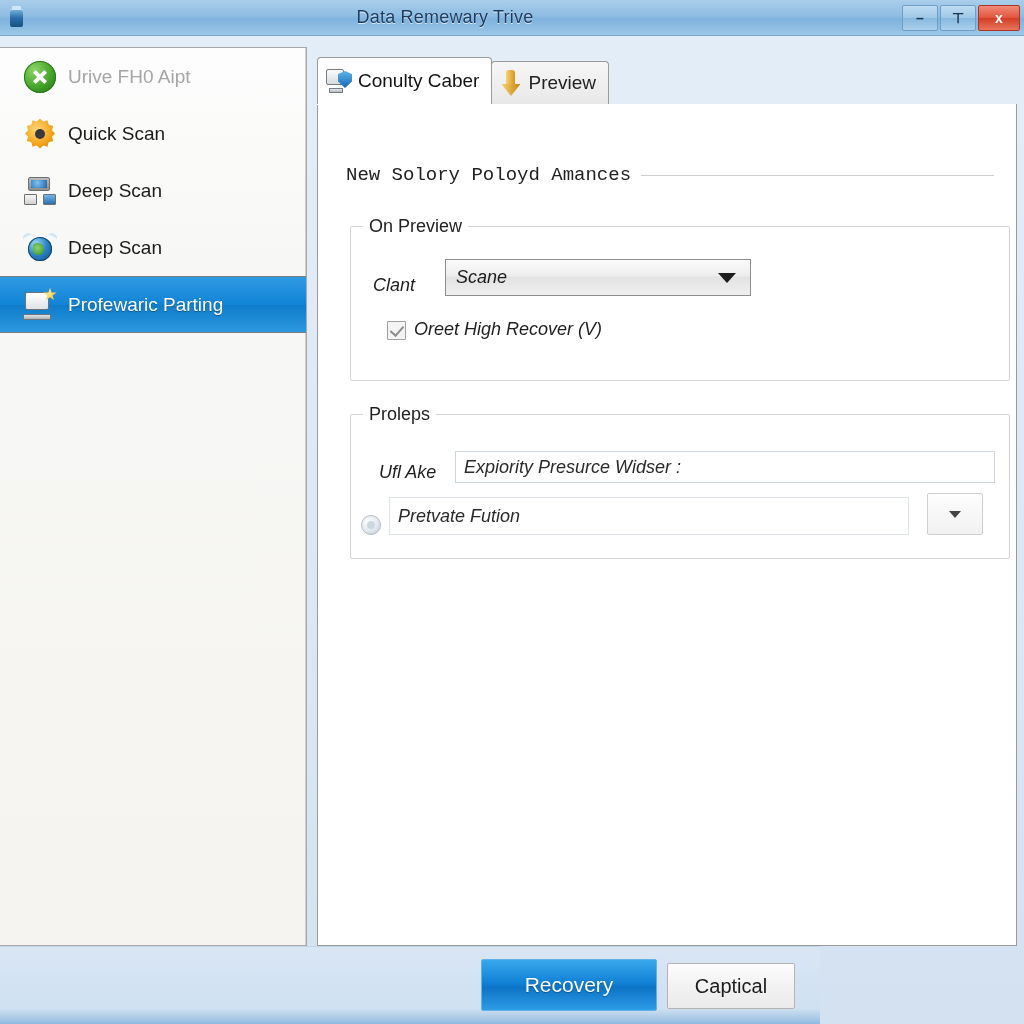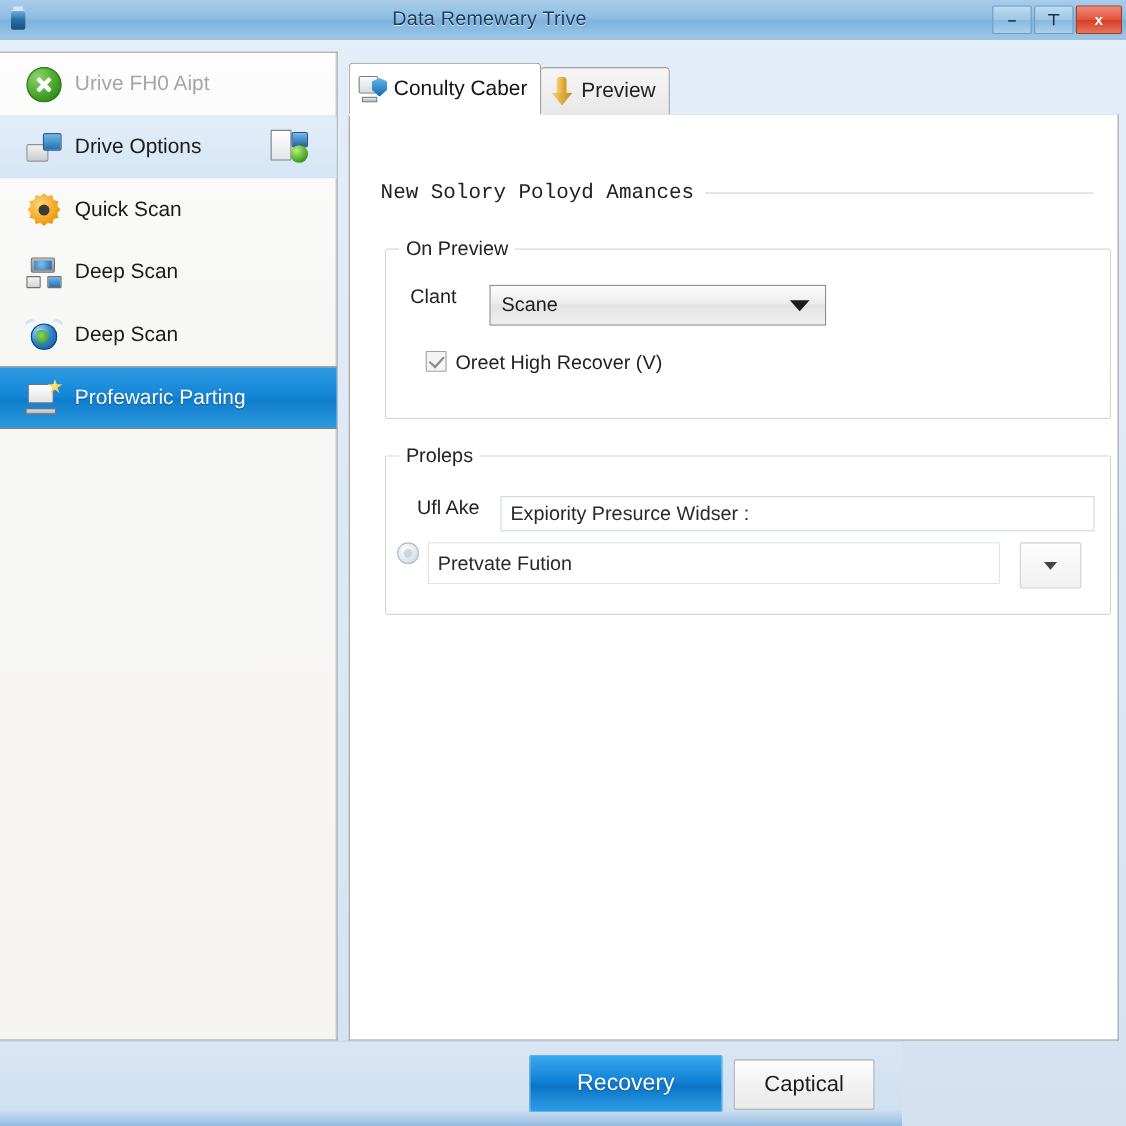--- a/index.html
+++ b/index.html
@@ -276,21 +276,21 @@
   }
   .groupbox > .gb-title {
     position: absolute; left: 12px; top: -11px;
     background: #ffffff; padding: 0 6px;
     font-size: 18px; color: #222;
   }
 
   #gb-preview { left: 32px; top: 122px; width: 660px; height: 155px; }
   #gb-props   { left: 32px; top: 310px; width: 660px; height: 145px; }
 
-  .row { position: absolute; display: flex; align-items: flex-start; }
+  .row { position: absolute; display: flex; align-items: flex-end; font-style: italic; }
 
   .field-label { font-size: 18px; color: #1f1f1f; }
 
   .combo {
     height: 37px; width: 306px;
     background: linear-gradient(180deg,#fbfbfb 0%, #ededed 45%, #e3e3e3 50%, #efefef 100%);
     border: 1px solid #8d8d8d;
     display: flex; align-items: center;
     padding-left: 10px; position: relative;
     font-size: 18px; color: #1b1b1b;
@@ -385,36 +385,20 @@
 
   <div class="sidebar">
 
     <div class="nav-item disabled">
       <div class="ico">
           <div class="ico-x"></div>
         </div>
       <div class="lbl">Urive FH0 Aipt</div>
     </div>
 
-    <div class="nav-item hover">
-      <div class="ico">
-        <div class="ico-drive">
-            <div class="b1"></div>
-            <div class="b2"></div>
-          </div>
-      </div>
-      <div class="lbl">Drive Options</div>
-      <div class="trail">
-        <div class="ico-trail">
-            <div class="page"></div>
-            <div class="blue"></div>
-            <div class="green"></div>
-          </div>
-      </div>
-    </div>
 
     <div class="nav-item">
       <div class="ico">
           <div class="ico-gear"></div>
         </div>
       <div class="lbl">Quick Scan</div>
     </div>
 
     <div class="nav-item">
       <div class="ico">

